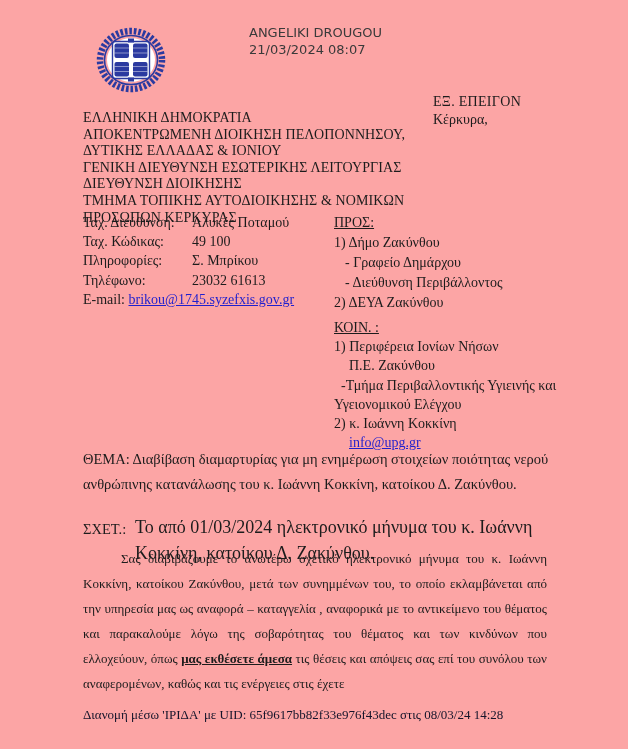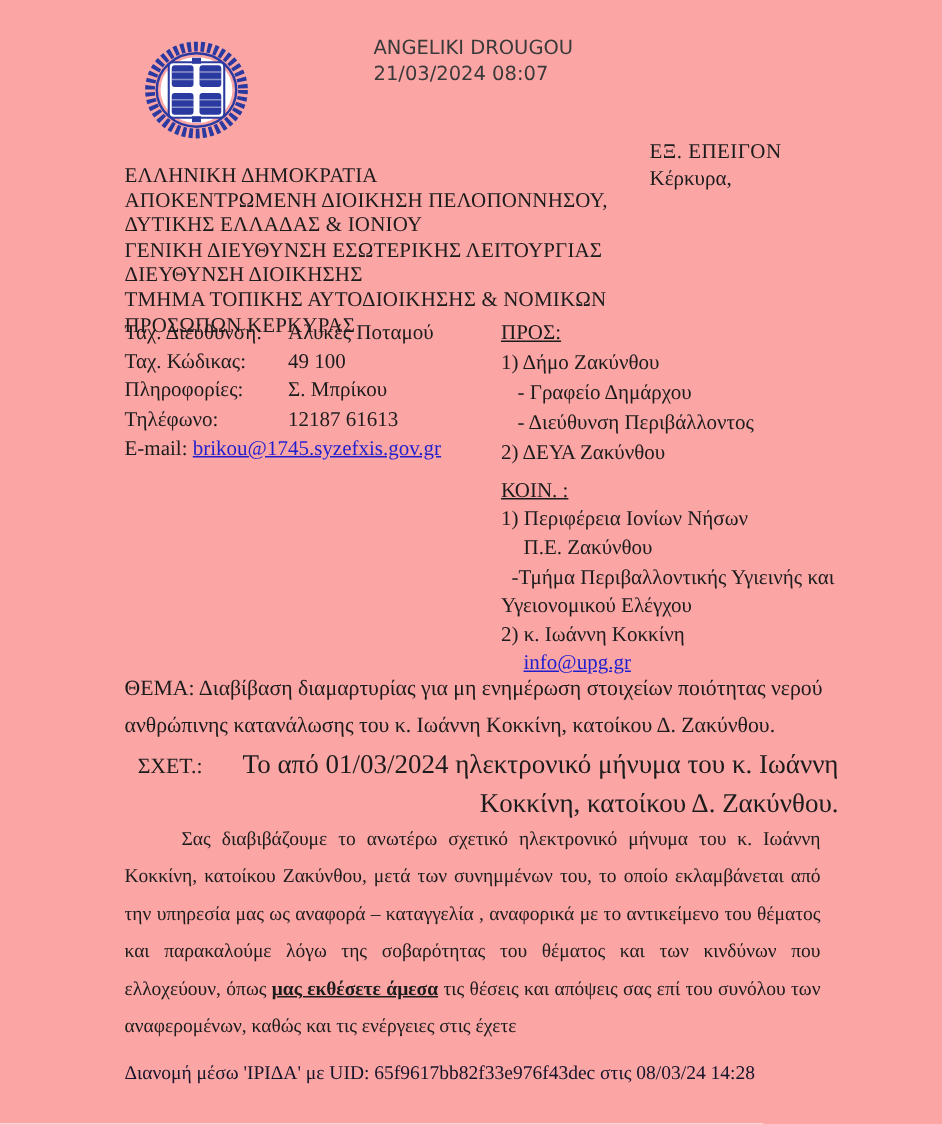--- a/index.html
+++ b/index.html
@@ -39,21 +39,21 @@
   
   .recipients { left: 334px; top: 213px; font-size: 14px; line-height: 20px; }
   .cc { left: 334px; top: 318px; font-size: 14px; line-height: 19.2px; }
   .block-heading { text-decoration: underline; }
   .ind-1 { padding-left: 11px; }
   .ind-2 { padding-left: 15px; }
   .ind-3 { padding-left: 7px; }
 
   
   .subject { left: 83px; top: 447px; width: 474px; font-size: 14.5px; line-height: 25px; }
-  .reference { left: 83px; top: 496px; display: flex; text-align: right; }
+  .reference { left: 83px; top: 514px; display: flex; }
   .reference-label { width: 52px; flex: 0 0 auto; font-size: 14.5px; padding-top: 7px; }
   .reference-text { width: 424px; font-size: 18px; line-height: 26px; }
 
   
   .body-par {
     left: 83px; top: 546px; width: 464px;
     font-size: 13px; line-height: 25px;
     text-align: justify; text-indent: 38px;
   }
   .emphasis { font-weight: bold; text-decoration: underline; }
@@ -125,21 +125,21 @@
     <div class="contact-row">
       <span class="contact-label">Ταχ. Κώδικας:</span>
       <span>49 100</span>
     </div>
     <div class="contact-row">
       <span class="contact-label">Πληροφορίες:</span>
       <span>Σ. Μπρίκου</span>
     </div>
     <div class="contact-row">
       <span class="contact-label">Τηλέφωνο:</span>
-      <span>12187 61613</span>
+      <span>23032 61613</span>
     </div>
     <div class="email-line">
       <span>E-mail: </span><a class="doc-link" href="#">brikou@1745.syzefxis.gov.gr</a>
     </div>
   </div>
 
   <div class="abs recipients">
     <div class="block-heading">ΠΡΟΣ:</div>
     <div>1) Δήμο Ζακύνθου</div>
     <div class="ind-1">- Γραφείο Δημάρχου</div>

